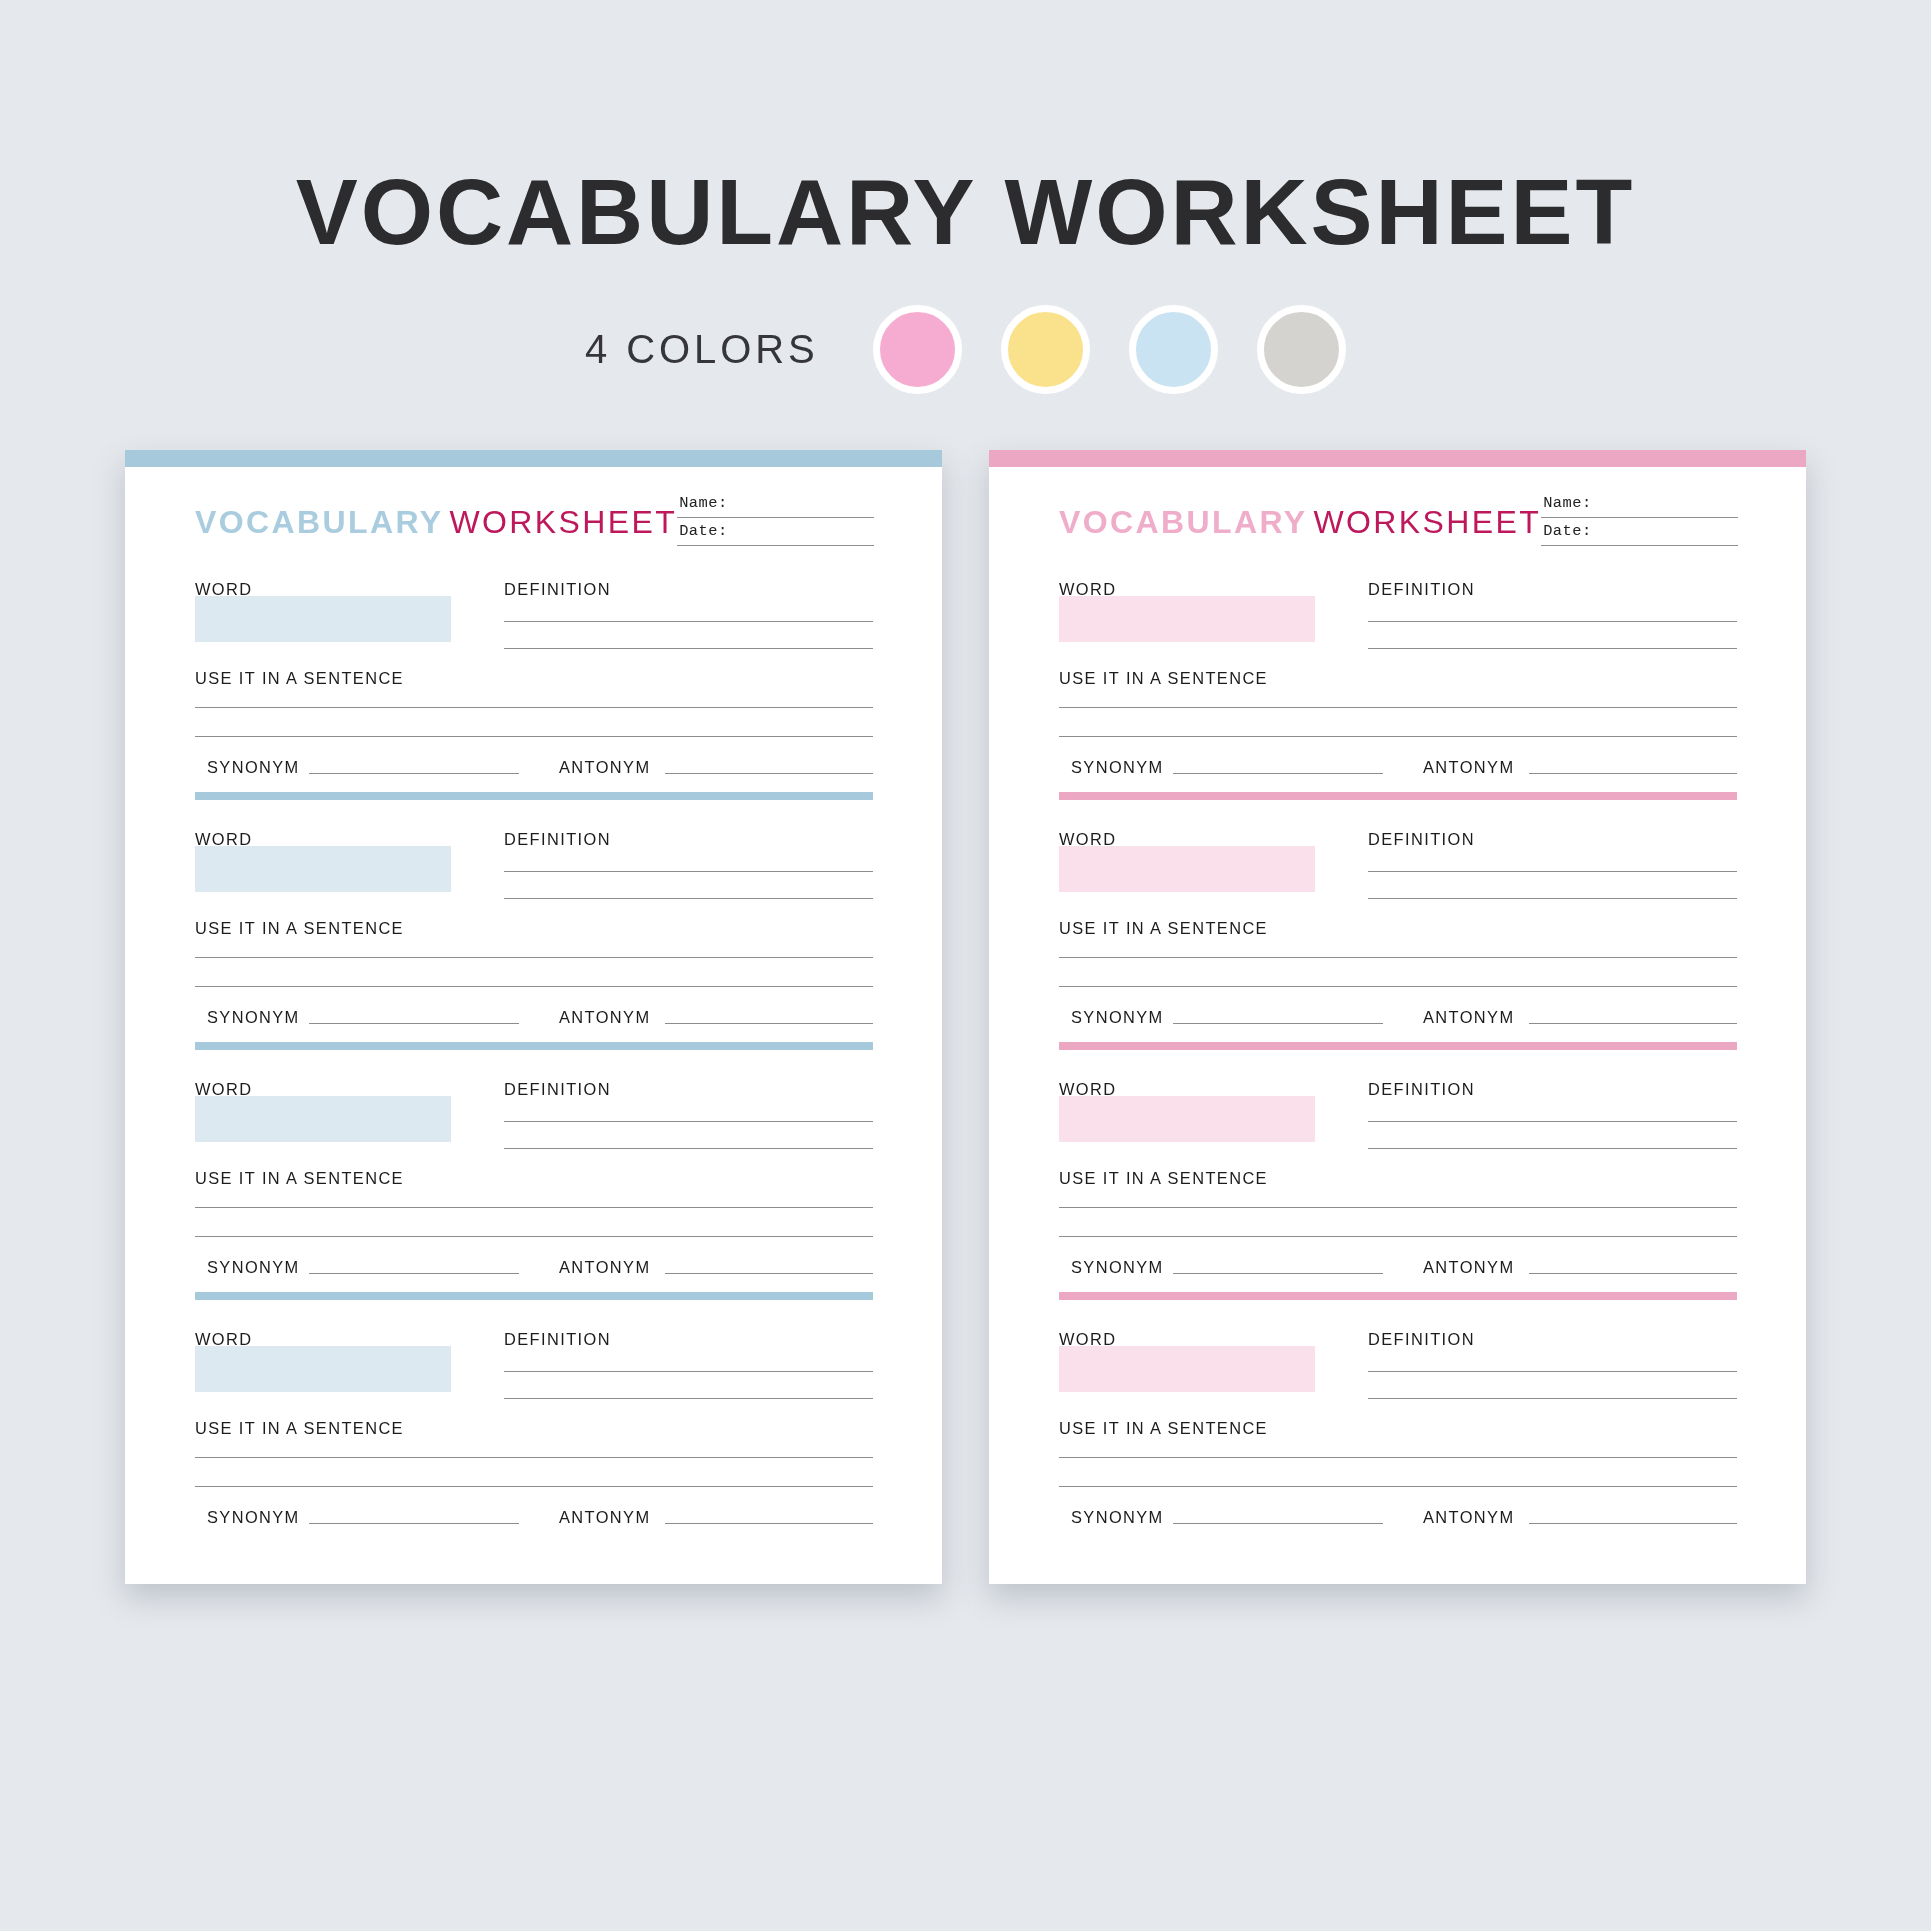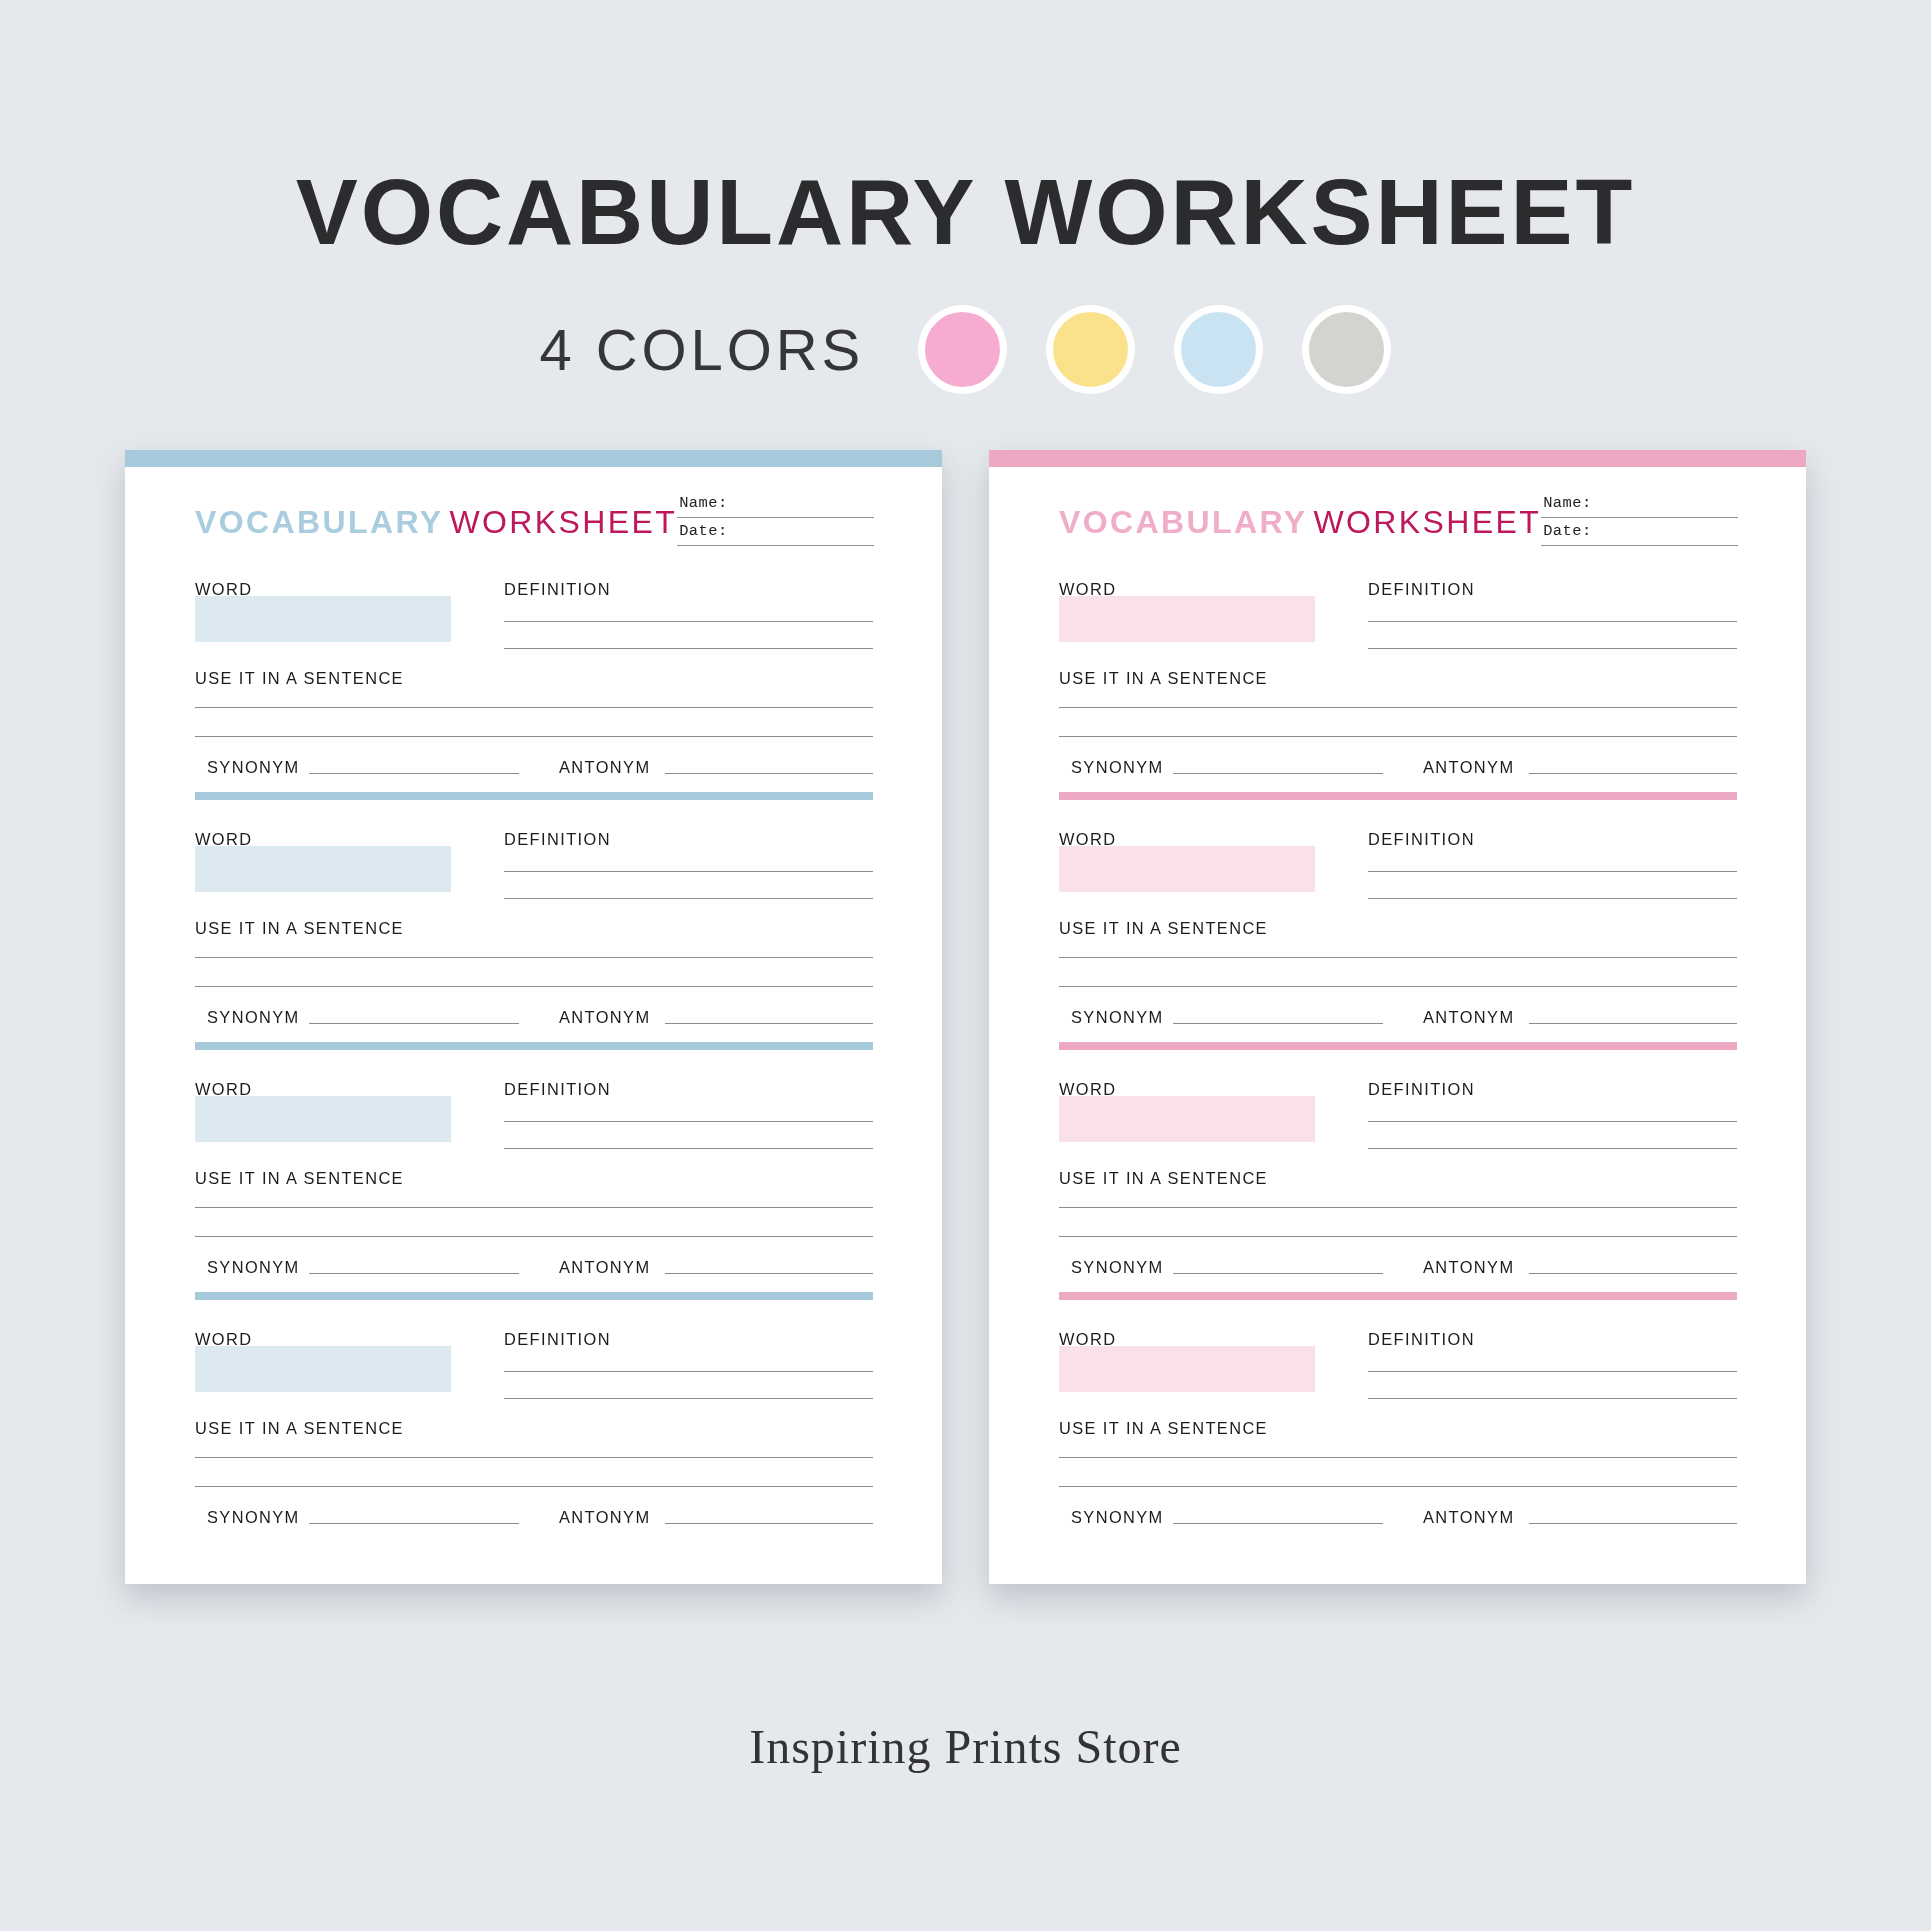--- a/index.html
+++ b/index.html
@@ -15,21 +15,21 @@
     font-size:93px;font-weight:700;letter-spacing:2.9px;color:#2c2c2e;
   }
   .hero-subtitle{
     margin-top:56px;text-align:center;
     font-size:58px;font-weight:400;letter-spacing:2.9px;color:#35353a;
   }
   .colors-row{
     margin-top:39px;display:flex;justify-content:center;align-items:center;gap:39px;
   }
   .colors-label{
-    font-size:58px;font-weight:400;letter-spacing:3.9px;color:#35353a;margin-right:15.4px;
+    font-size:40px;font-weight:400;letter-spacing:3.9px;color:#35353a;margin-right:15.4px;
   }
   .swatch{
     width:75px;height:75px;border-radius:50%;
     border:7.7px solid #ffffff;box-sizing:content-box;display:inline-block;
   }
   
   .sheets-row{
     margin-top:56px;display:flex;justify-content:center;gap:47px;
   }
   .sheet{
@@ -246,15 +246,14 @@
     <div class="line syn-line"></div>
     <span class="lbl lbl-ant">ANTONYM</span>
     <div class="line ant-line"></div>
 
   </div>
 </div>
     </section>
 
   </div>
 
-  <div class="store-footer">Inspiring Prints Store</div>
 </div>
 
 
 </body></html>

